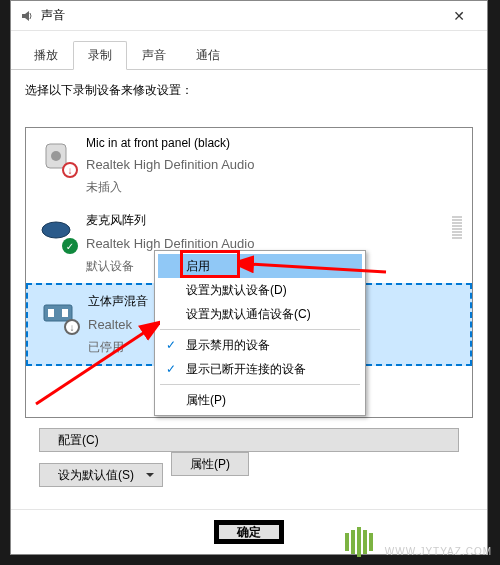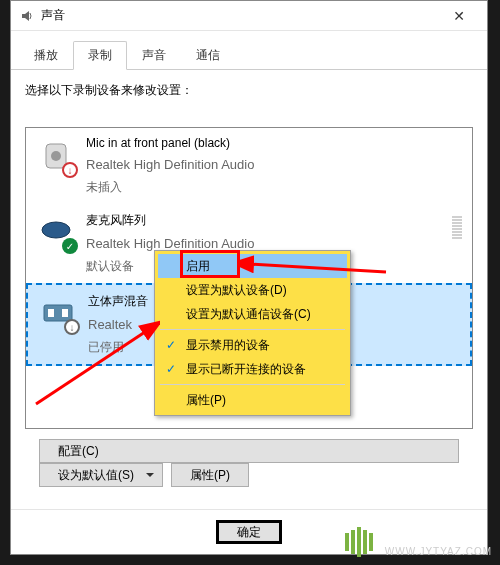--- a/index.html
+++ b/index.html
@@ -24,25 +24,25 @@
     .device-status { font-size: 12px; color: #666; }
     .level-bars { position: absolute; right: 10px; top: 12px; display: flex; flex-direction: column; gap: 1px; }
     .level-bar { width: 10px; height: 2px; background: #d0d0d0; }
     .badge { position: absolute; bottom: -2px; right: -2px; width: 16px; height: 16px; border-radius: 50%; display: flex; align-items: center; justify-content: center; font-size: 10px; color: #fff; }
     .badge-down { background: #fff; border: 2px solid #d13438; color: #d13438; font-weight: bold; }
     .badge-check { background: #10893e; }
     .badge-down-gray { background: #fff; border: 2px solid #666; color: #666; font-weight: bold; }
     .dialog-buttons { display: flex; justify-content: space-between; padding: 10px 14px; flex-direction: column; }
     .btn { height: 24px; padding: 0 18px; border: 1px solid #adadad; background: #e1e1e1; font-size: 12px; cursor: pointer; display: flex; align-items: center; }
     .btn-group-right { display: flex; gap: 8px; }
-    .btn-dropdown { position: relative; padding-right: 28px; }
+    .btn-dropdown { position: relative; padding-right: 28px; margin-top: 11px; }
     .btn-dropdown::after { content: ""; position: absolute; right: 8px; top: 9px; border: 4px solid transparent; border-top-color: #333; }
     .bottom-bar { display: flex; justify-content: center; gap: 8px; padding: 10px 14px; border-top: 1px solid #e5e5e5; }
-    .btn-primary { border: 3px solid #000000; }
-    .context-menu { position: absolute; left: 154px; top: 250px; width: 197px; background: #fde047; border: 1px solid #a0a0a0; box-shadow: 2px 2px 4px rgba(0,0,0,0.3); padding: 3px; z-index: 100; }
+    .btn-primary { border: 5px solid #000000; font-weight: bold; }
+    .context-menu { position: absolute; left: 154px; top: 250px; width: 212px; background: #ffffff; border: 1px solid #a0a0a0; box-shadow: 2px 2px 4px rgba(0,0,0,0.3); padding: 3px; z-index: 100; }
     .menu-item { height: 24px; padding: 0 8px 0 28px; font-size: 12px; display: flex; align-items: center; cursor: pointer; position: relative; }
     .menu-item.highlighted { background: #90c8f6; }
     .menu-item .checkmark { position: absolute; left: 8px; color: #0078d4; font-size: 12px; }
     .menu-sep { height: 1px; background: #d0d0d0; margin: 3px 2px; }
     .highlight-box { position: absolute; border: 3px solid #ff0000; pointer-events: none; z-index: 200; }
     .highlight-enable { left: 180px; top: 250px; width: 60px; height: 28px; }
     .arrow-red { position: absolute; z-index: 150; pointer-events: none; }
     .watermark { position: absolute; right: 8px; bottom: 6px; display: flex; gap: 8px; z-index: 300; }
     .watermark-logo { width: 34px; height: 34px; }
     .watermark-text { display: flex; flex-direction: column; }

